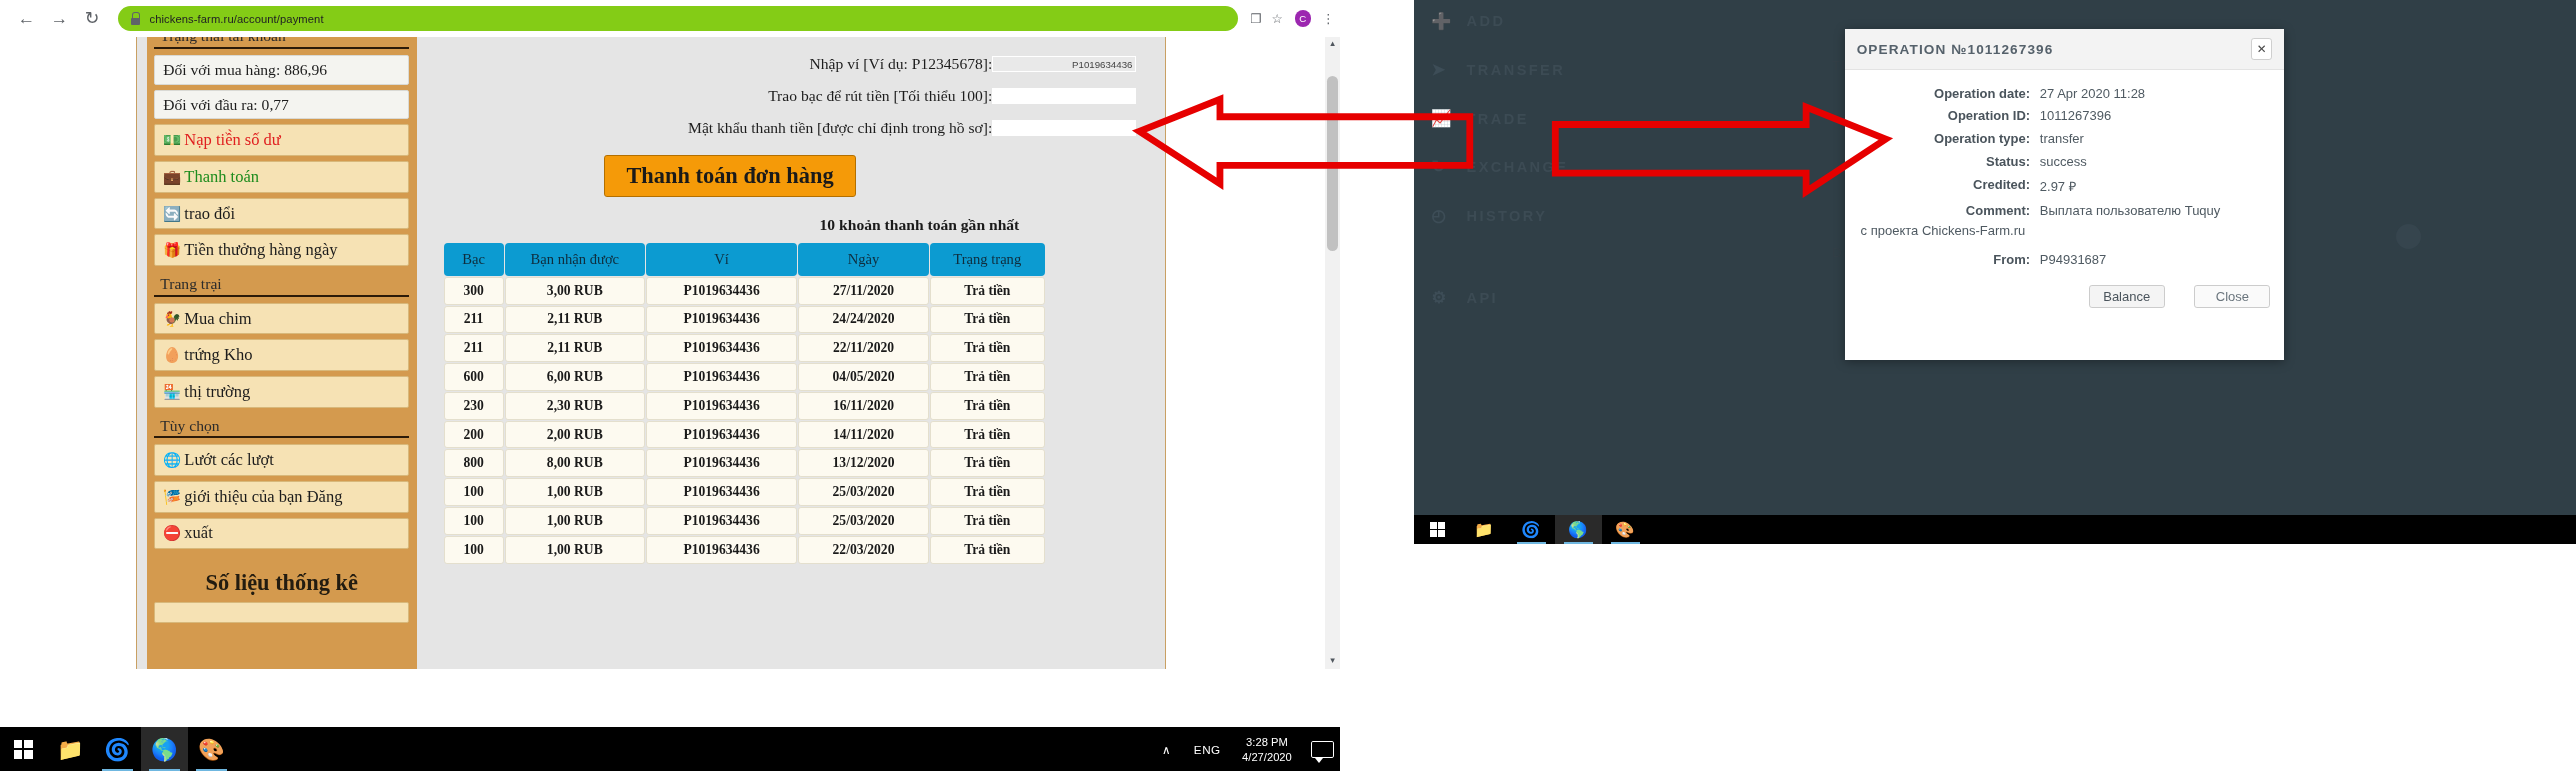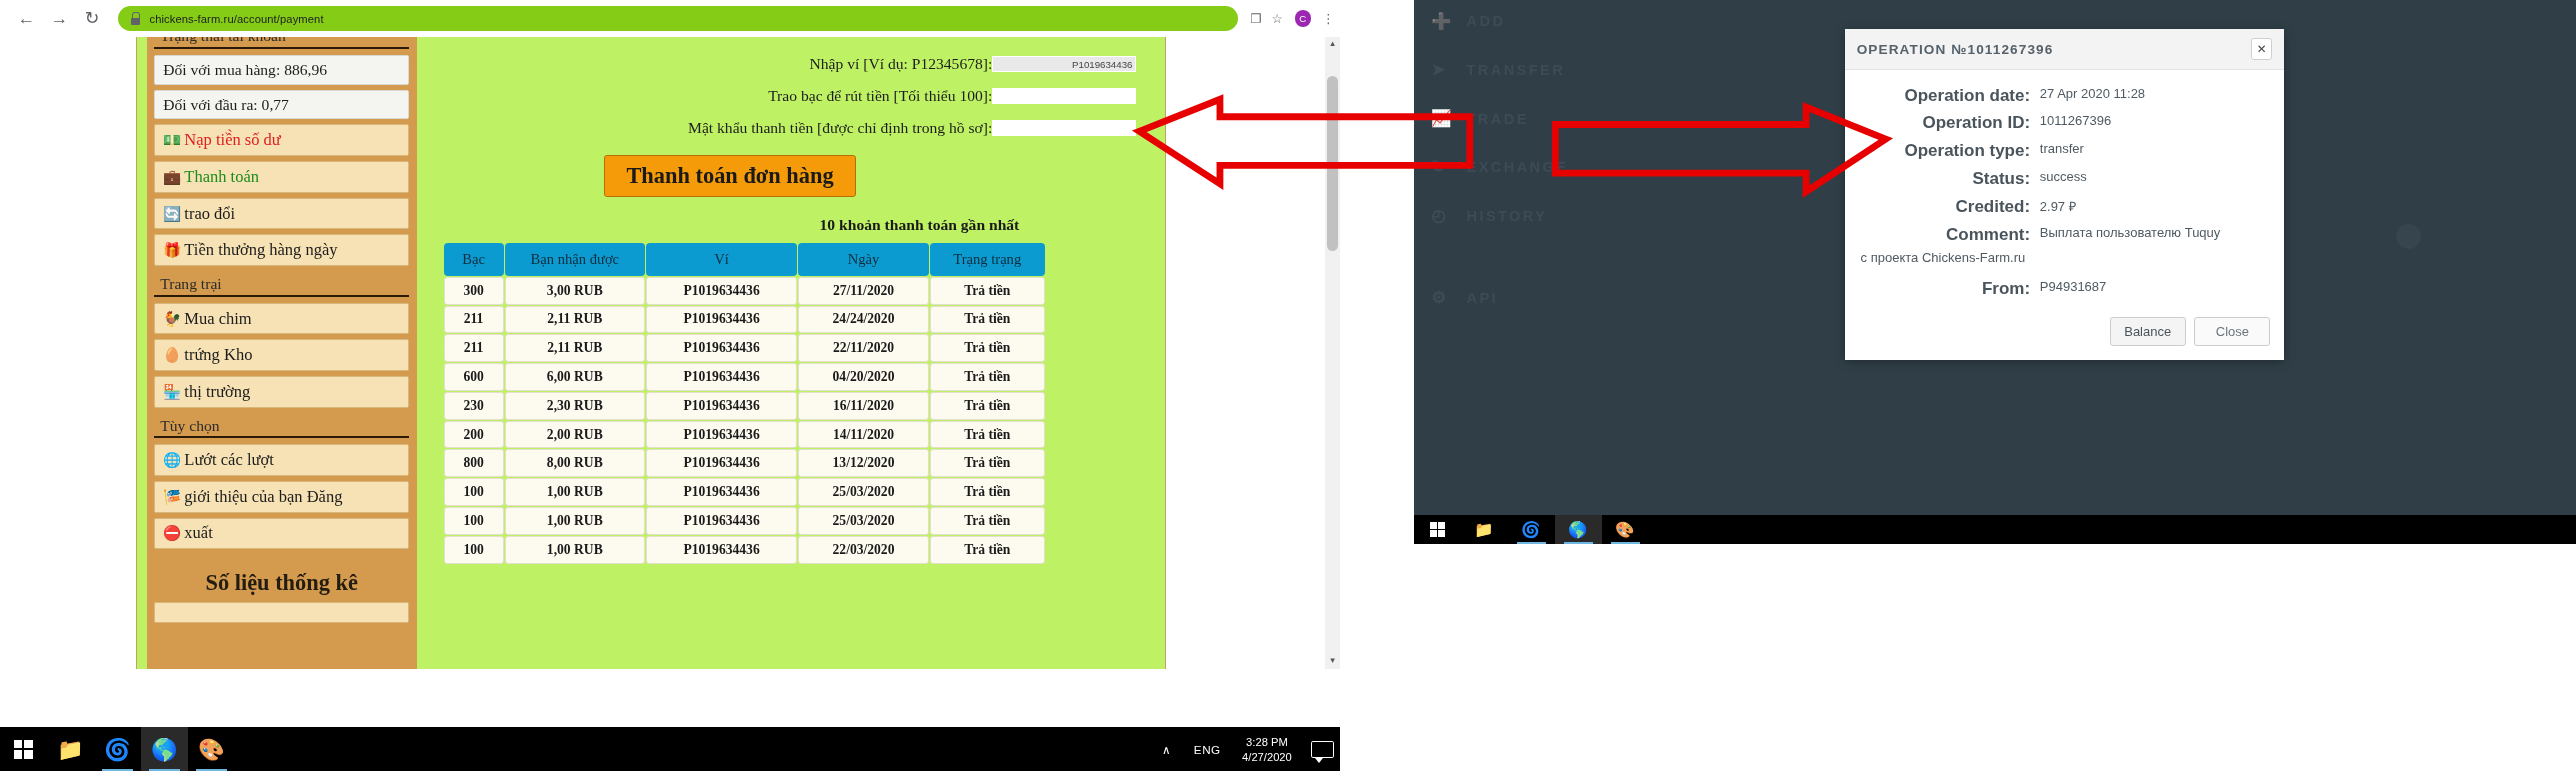--- a/index.html
+++ b/index.html
@@ -47,21 +47,21 @@
     margin-left: 5.8px; font-weight: 400;
   }
   .kebab { width: 19.4px; color:#5f6368; font-size: 12.6px; text-align:center; margin-left: 5.8px;}
 
   .viewport {
     position: absolute; left: 0; top: 37px; width: 1340px; height: 632px;
     background: #ffffff; overflow: hidden;
   }
   .page {
     position: absolute; left: 136px; top: 0; width: 1030px; height: 632px;
-    background: #bef264; border-left: 1.9px solid #c9a063; border-right: 1.9px solid #c9a063;
+    background: #e5e5e5; border-left: 1.9px solid #c9a063; border-right: 1.9px solid #c9a063;
   }
 
   
   .sidebar {
     position: absolute; left: 9.7px; top: 0; width: 270px; height: 632px;
     background: #d49a4e; padding: 0 7.8px;
   }
   .sb-section {
     font-family: "Liberation Serif", serif; font-size: 15.6px; color: #2b2b2b;
     padding: 3.9px 5.8px 1.9px 5.8px; border-bottom: 2.9px solid #2b1a08;
@@ -196,28 +196,28 @@
     height: 41px; background: #f3f3f3; border-bottom: 1px solid #e3e3e3;
     display: flex; align-items: center; padding: 0 11.7px;
   }
   .dlg-title { font-size: 13.6px; color: #55616b; letter-spacing: 1.1px; font-weight: 600; }
   .dlg-close {
     margin-left: auto; width: 21.4px; height: 21.4px; border: 1px solid #cfcfcf; border-radius: 2.9px;
     color: #4a4a4a; font-size: 11.7px; line-height: 19.4px; text-align: center; background: #fff;
   }
   .dlg-body { padding: 15.6px 15.6px 0 7.8px; }
   .dlg-row { display: flex; margin-bottom: 7.8px; }
-  .dlg-k { width: 187px; text-align: right; font-size: 17px; color: #4a545c; font-weight: 600; padding-right: 9.7px; }
+  .dlg-k { width: 187px; text-align: right; font-size: 13px; color: #4a545c; font-weight: 600; padding-right: 9.7px; }
   .dlg-v { font-size: 13px; color: #4f5a62; }
   .dlg-wrap { font-size: 13px; color: #4f5a62; padding-left: 7.8px; margin-top: -1.9px; margin-bottom: 13.6px; }
   .dlg-actions { display: flex; justify-content: flex-end; gap: 8.7px; padding: 9.7px 13.6px 0 0; }
   .dlg-btn {
-    min-width: 76px; height: 29px; border: 1px solid #cccccc; background: #f4f4f4;
+    min-width: 76px; height: 23px; border: 1px solid #cccccc; background: #f4f4f4;
     border-radius: 2.9px; font-size: 13px; color: #4a545c; display: flex;
-    align-items: center; justify-content: center;
+    align-items: center; justify-content: center; margin-left: 21px;
   }
   .dlg-btn.secondary { background: #fafafa; color: #6a757d; }
 
   
   .arrow-svg { position: absolute; left: 0; top: 0; pointer-events: none; }
 
   
   .pm-taskbar {
     position: absolute; left: 1414px; top: 515px; width: 1162px; height: 29px; background: #000;
     display: flex; align-items: center;
@@ -354,21 +354,21 @@
                 <td>211</td>
                 <td>2,11 RUB</td>
                 <td>P1019634436</td>
                 <td>22/11/2020</td>
                 <td>Trả tiền</td>
               </tr>
               <tr>
                 <td>600</td>
                 <td>6,00 RUB</td>
                 <td>P1019634436</td>
-                <td>04/20/2020</td>
+                <td>04/05/2020</td>
                 <td>Trả tiền</td>
               </tr>
               <tr>
                 <td>230</td>
                 <td>2,30 RUB</td>
                 <td>P1019634436</td>
                 <td>16/11/2020</td>
                 <td>Trả tiền</td>
               </tr>
               <tr>

